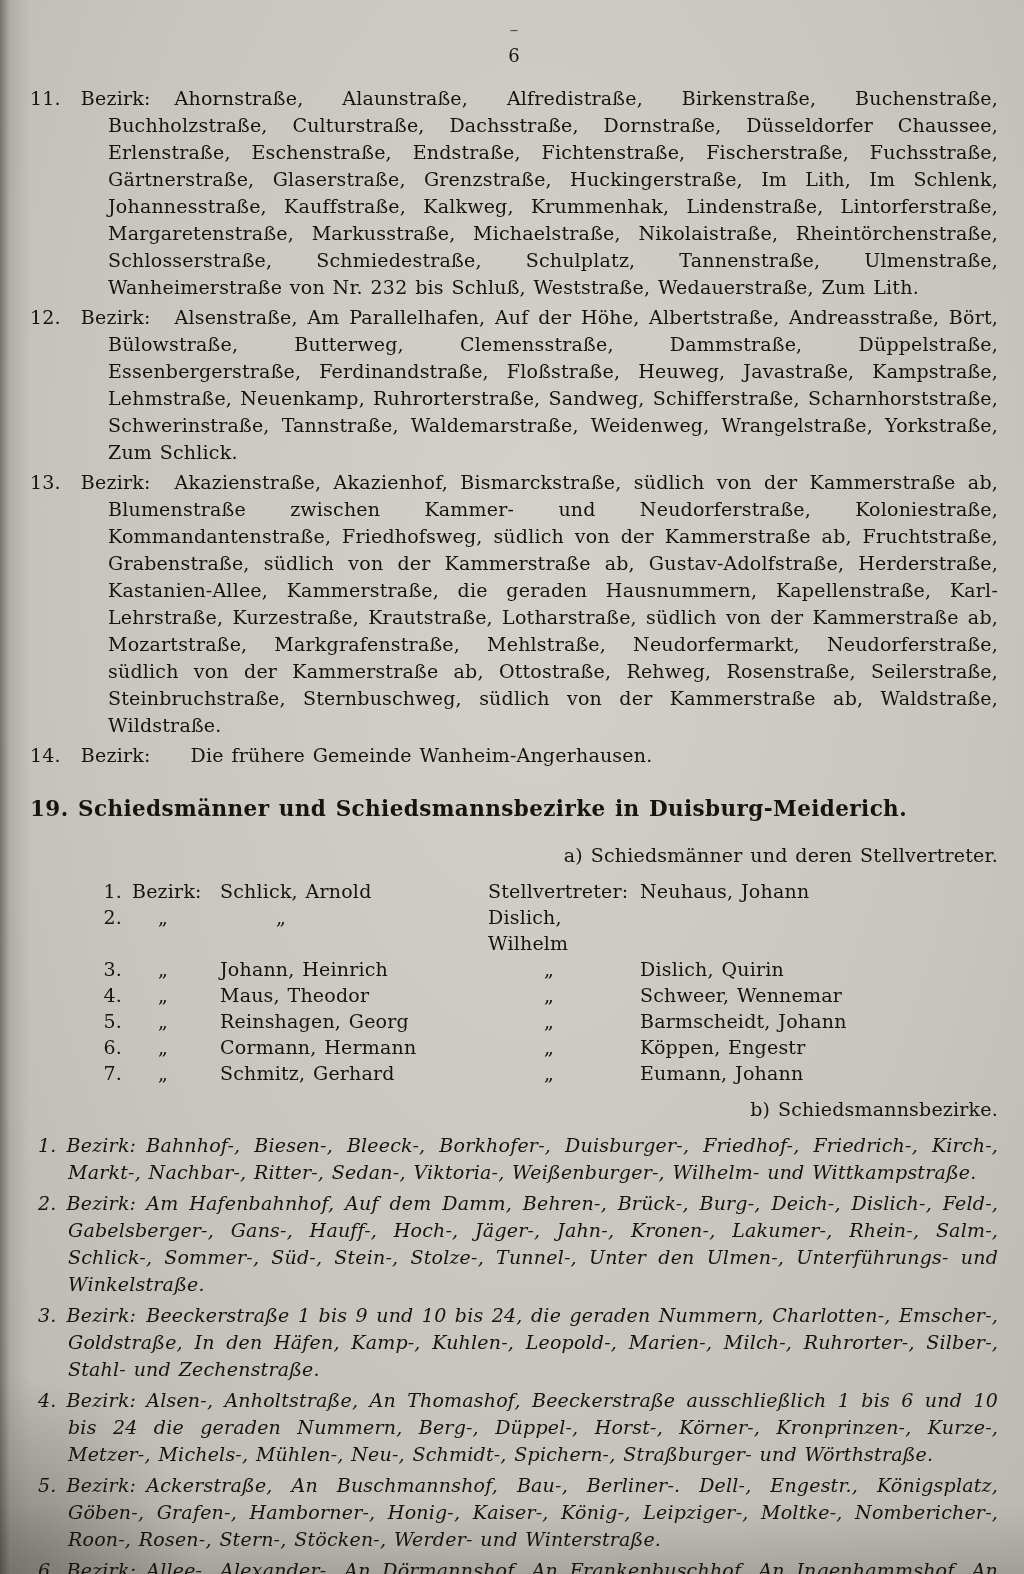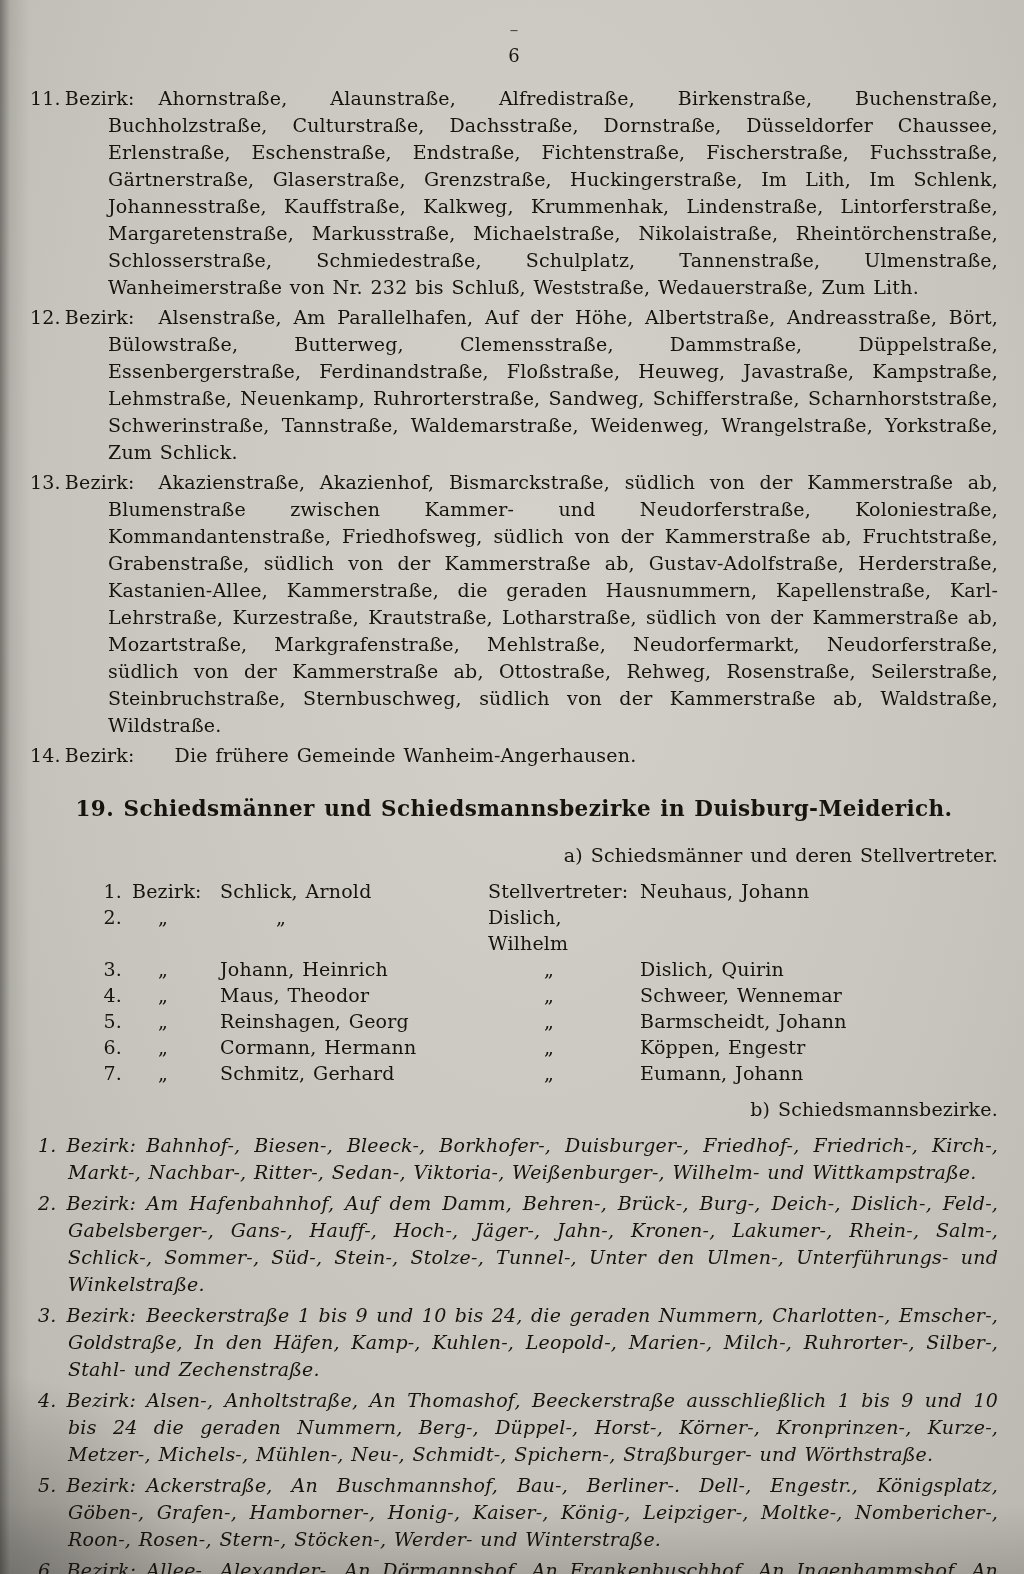--- a/index.html
+++ b/index.html
@@ -26,26 +26,26 @@
   }
   .top-mark { text-align:center; color:#4a4741; height:26px; line-height:26px; font-size:17px; }
   .page-number { text-align:center; font-size:18px; margin-bottom:16px; }
 
   .district {
     text-align:justify;
     padding-left:78px;
     text-indent:-78px;
     margin-bottom:3px;
   }
-  .district .num { margin-right:4px; }
+  .district .num { margin-right:20px; }
   .district .label { margin-right:24px; }
   .district.single .label { margin-right:40px; }
 
   .sec-heading {
-    text-align:center;
+    text-align:left;
     font-weight:bold;
     font-size:21.5px;
     letter-spacing:0.4px;
     margin:26px 0 20px 0;
   }
   .sub-heading { text-align:right; margin-bottom:9px; }
 
   .arb-table { margin:0 0 10px 64px; }
   .arb-row {
     display:grid;
@@ -153,21 +153,21 @@
 
   <div class="bz-item">
     <span class="num">2.</span><span class="label">Bezirk:</span><span class="txt">Am Hafenbahnhof, Auf dem Damm, Behren-, Brück-, Burg-, Deich-, Dislich-, Feld-, Gabelsberger-, Gans-, Hauff-, Hoch-, Jäger-, Jahn-, Kronen-, Lakumer-, Rhein-, Salm-, Schlick-, Sommer-, Süd-, Stein-, Stolze-, Tunnel-, Unter den Ulmen-, Unterführungs- und Winkelstraße.</span>
   </div>
 
   <div class="bz-item">
     <span class="num">3.</span><span class="label">Bezirk:</span><span class="txt">Beeckerstraße 1 bis 9 und 10 bis 24, die geraden Nummern, Charlotten-, Emscher-, Goldstraße, In den Häfen, Kamp-, Kuhlen-, Leopold-, Marien-, Milch-, Ruhrorter-, Silber-, Stahl- und Zechenstraße.</span>
   </div>
 
   <div class="bz-item">
-    <span class="num">4.</span><span class="label">Bezirk:</span><span class="txt">Alsen-, Anholtstraße, An Thomashof, Beeckerstraße ausschließlich 1 bis 9 und 10 bis 24 die geraden Nummern, Berg-, Düppel-, Horst-, Körner-, Kronprinzen-, Kurze-, Metzer-, Michels-, Mühlen-, Neu-, Schmidt-, Spichern-, Straßburger- und Wörthstraße.</span>
+    <span class="num">4.</span><span class="label">Bezirk:</span><span class="txt">Alsen-, Anholtstraße, An Thomashof, Beeckerstraße ausschließlich 1 bis 6 und 10 bis 24 die geraden Nummern, Berg-, Düppel-, Horst-, Körner-, Kronprinzen-, Kurze-, Metzer-, Michels-, Mühlen-, Neu-, Schmidt-, Spichern-, Straßburger- und Wörthstraße.</span>
   </div>
 
   <div class="bz-item">
     <span class="num">5.</span><span class="label">Bezirk:</span><span class="txt">Ackerstraße, An Buschmannshof, Bau-, Berliner-. Dell-, Engestr., Königsplatz, Göben-, Grafen-, Hamborner-, Honig-, Kaiser-, König-, Leipziger-, Moltke-, Nombericher-, Roon-, Rosen-, Stern-, Stöcken-, Werder- und Winterstraße.</span>
   </div>
 
   <div class="bz-item">
     <span class="num">6.</span><span class="label">Bezirk:</span><span class="txt">Allee-, Alexander-, An Dörmannshof, An Frankenbuschhof, An Ingenhammshof, An Mismahlshof, An Schürmannshof, Augusta-, Bismarck-, Brahm-, Busch-, Drakerfelder-, Eicken-, Elisen-, Elsässer-, Emmericher-, Essensteeler-, Franken-, Graben-, Heinrich-, Herkenberger-, Hermann-, Hühnerorter-, Humbold-, Jakob-, Koch-, Kreuz-, Laaker-, Lösorter-, Luisen-, Mylendonk-, Neumühler-, Nieder-, Nord-,</span>
   </div>
 

